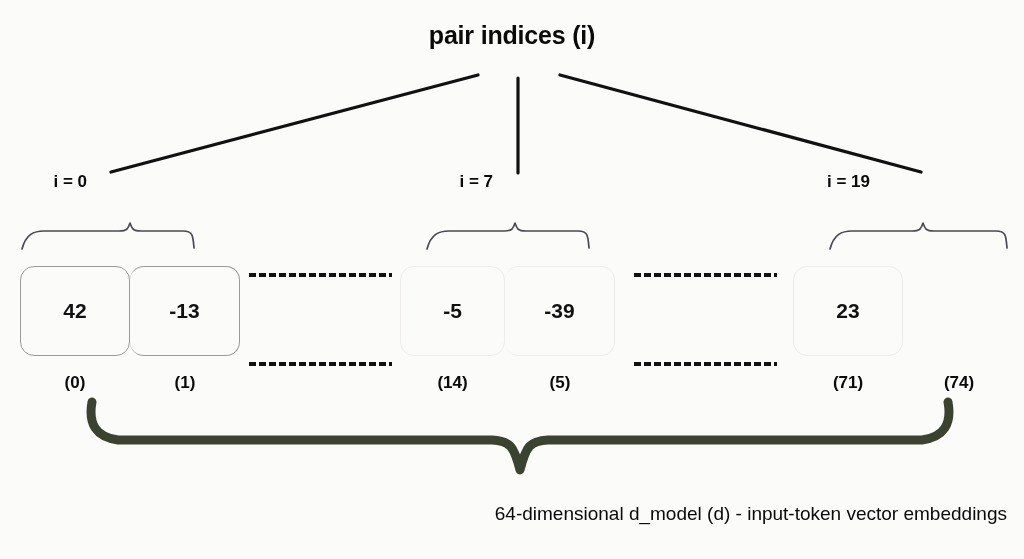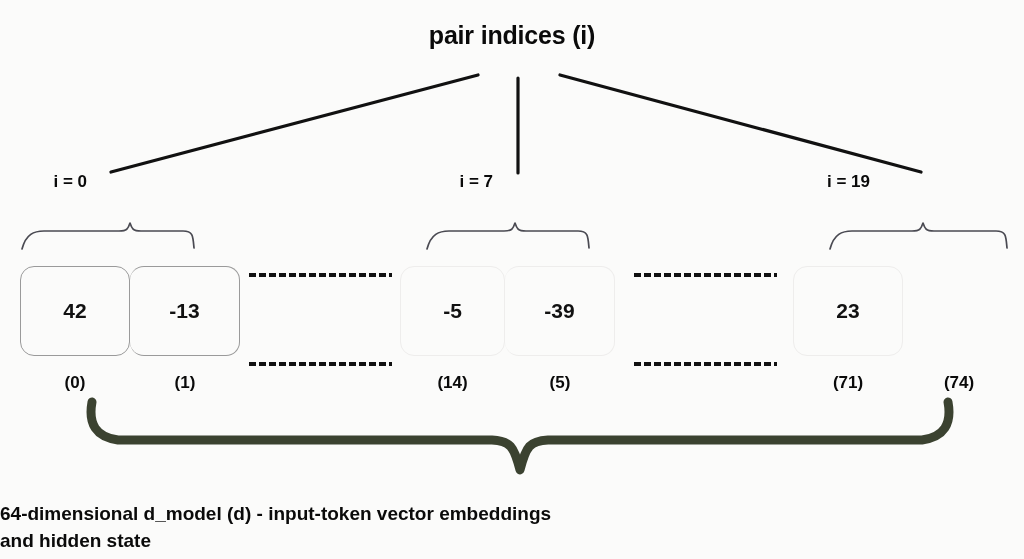--- a/index.html
+++ b/index.html
@@ -78,23 +78,23 @@
     width: 110px;
     text-align: center;
     font-size: 17px;
     font-weight: bold;
     color: #0a0a0a;
   }
   .caption {
     position: absolute;
     left: 0;
     width: 1007px;
-    text-align: left;
+    text-align: right;
     font-size: 19px;
-    font-weight: bold;
+    font-weight: normal;
     color: #0a0a0a;
   }
   #caption-line1 { top: 503px; }
   #caption-line2 { top: 530px; }
 </style>
 </head>
 <body>
 
 <div id="canvas">
 
@@ -145,15 +145,14 @@
     <line x1="249" y1="364" x2="392" y2="364" stroke="#111111" stroke-width="4" stroke-dasharray="7 3"></line>
     <line x1="634" y1="275" x2="777" y2="275" stroke="#111111" stroke-width="4" stroke-dasharray="7 3"></line>
     <line x1="634" y1="364" x2="777" y2="364" stroke="#111111" stroke-width="4" stroke-dasharray="7 3"></line>
   </svg>
 
   <svg class="layer" viewBox="0 0 1024 559" width="1024" height="559">
     <path d="M92,402 C88,424 96,437 118,440 L492,440 C510,441 514,446 520,470 C526,446 530,441 548,440 L922,440 C944,437 952,424 948,402" fill="none" stroke="#3b4230" stroke-width="9" stroke-linecap="round" stroke-linejoin="round"></path>
   </svg>
 
   <div class="caption" id="caption-line1">64-dimensional d_model (d) - input-token vector embeddings</div>
-  <div class="caption" id="caption-line2">and hidden state</div>
 
 </div>
 
 </body></html>

